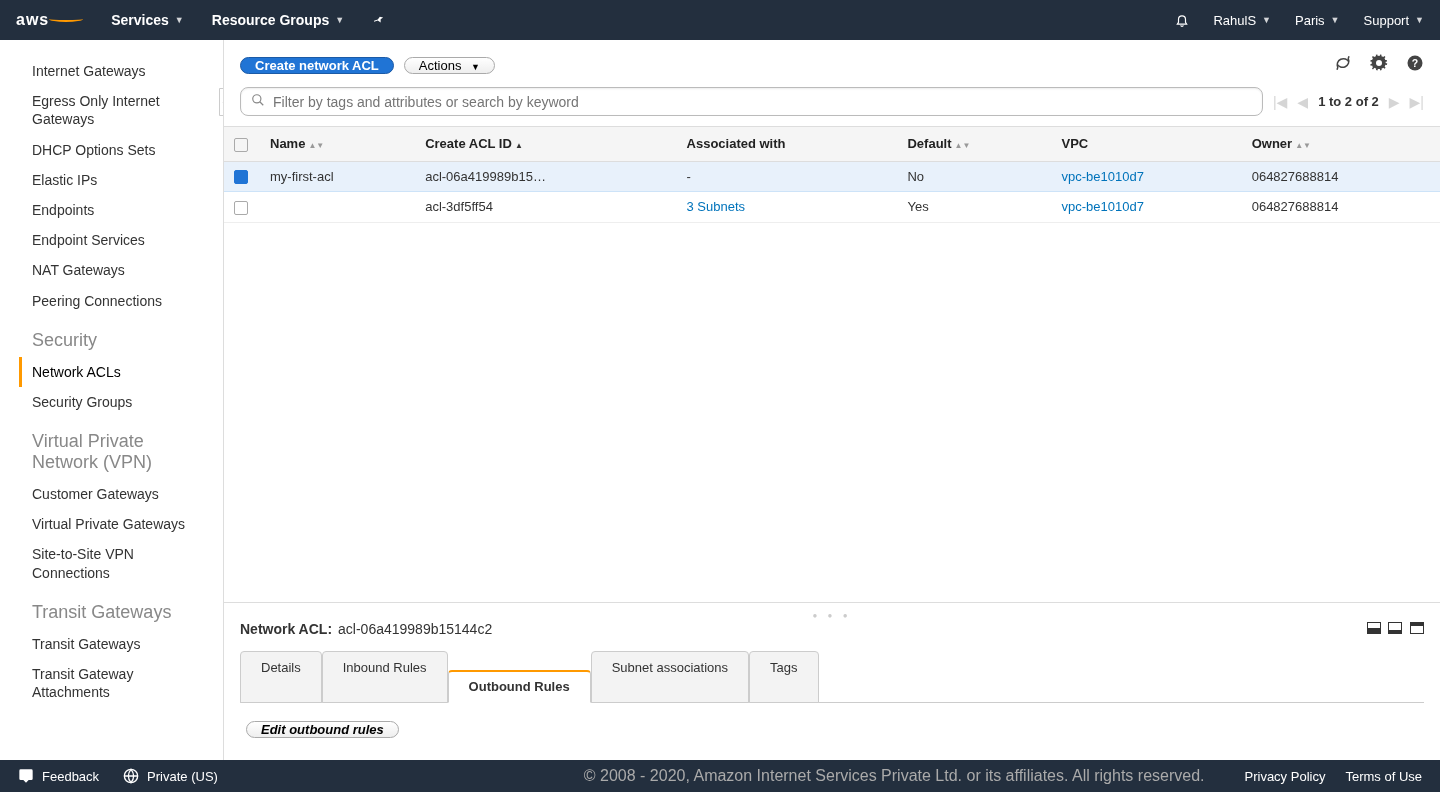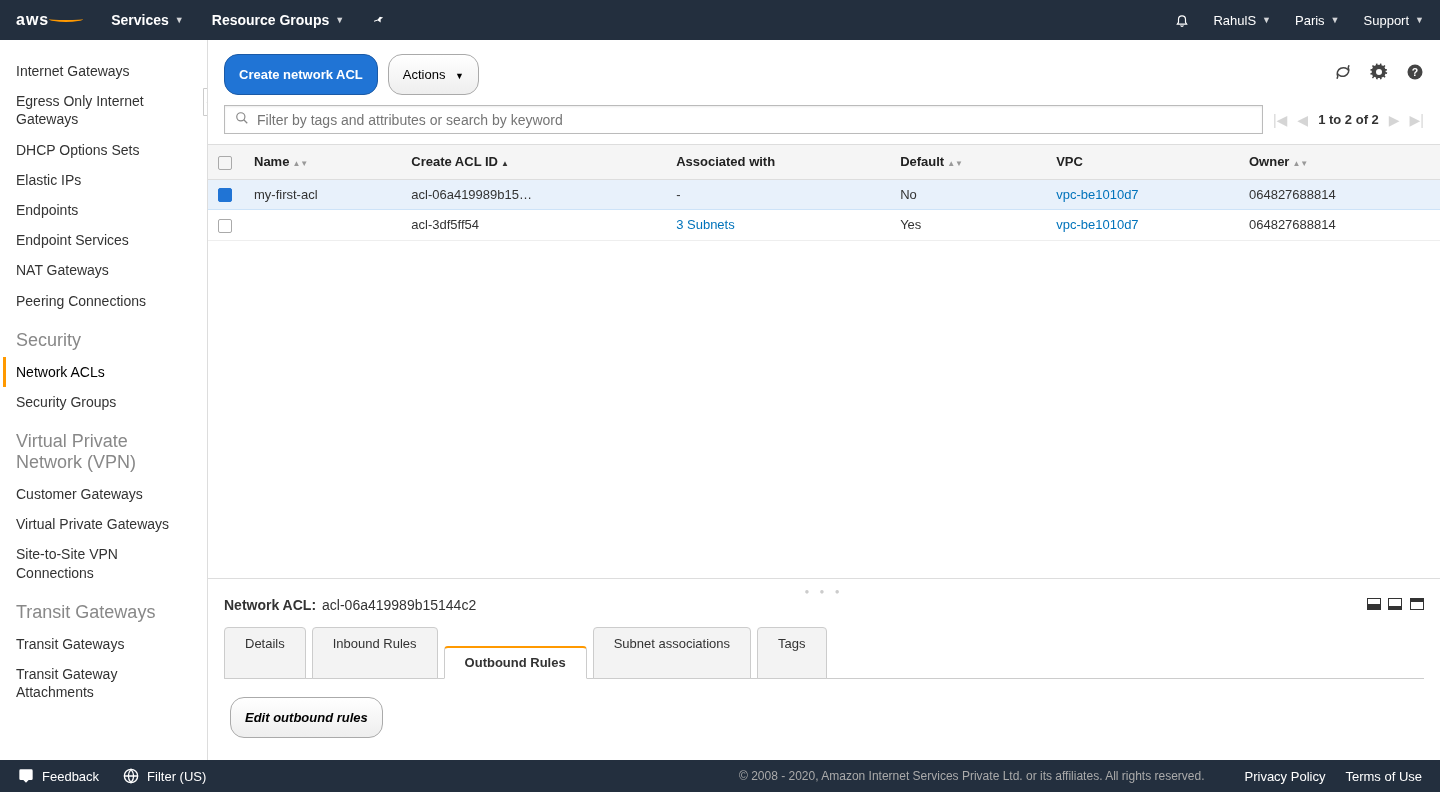--- a/index.html
+++ b/index.html
@@ -11,39 +11,39 @@
 .topnav .aws-logo .swoosh { width: 34px; height: 6px; border-bottom: 2px solid #ff9900; border-radius: 0 0 50% 50%; margin-top:-3px;}
 .topnav .nav-item { margin-right: 28px; font-weight: 700; font-size: 14px; cursor: pointer; display: flex; align-items: center; gap: 6px; }
 .topnav .caret { font-size: 9px; opacity: .8; }
 .topnav .pin { font-size: 14px; }
 .topnav .spacer { flex: 1; }
 .topnav .right-item { margin-left: 24px; font-size: 13px; cursor: pointer; display: flex; align-items: center; gap: 6px; }
 .bell-icon { width:14px; height:14px; }
 
 
 .layout { display: flex; height: calc(100vh - 40px - 32px); }
-.sidebar { width: 208px; border-right: 1px solid #ddd; padding: 16px 12px 16px 16px; overflow-y: auto; position: relative; }
+.sidebar { width: 208px; border-right: 1px solid #ddd; padding: 16px 12px 16px 16px; overflow-y: auto; position: relative; margin-left: 16px; }
 .sidebar-toggle { position: absolute; right: -10px; top: 48px; width: 14px; height: 28px; background: #fff; border: 1px solid #ccc; border-radius: 0 4px 4px 0; display:flex; align-items:center; justify-content:center; font-size:9px; color:#888; cursor:pointer;}
 .sidebar .item { display:block; padding: 6px 0; color: #333; font-size: 14px; line-height: 1.3; cursor: pointer; }
 .sidebar .item.active { border-left: 3px solid #ff9900; padding-left: 10px; margin-left: -13px; color:#000;}
 .sidebar .section-title { padding: 14px 0 6px; color: #888; font-size: 18px; font-weight: 400; }
 
 
 .content { flex: 1; display: flex; flex-direction: column; overflow: hidden; }
 .toolbar { padding: 14px 16px 10px; display: flex; align-items: center; gap: 10px; }
-.btn { border: 1px solid #aaa; border-radius: 14px; padding: 12px 14px; font-size: 13px; cursor: pointer; background: linear-gradient(#fff,#eee); }
+.btn { border: 1px solid #aaa; border-radius: 14px; padding: 0 14px; font-size: 13px; cursor: pointer; background: linear-gradient(#fff,#eee); }
 .btn.primary { background: #2074d5; border-color: #1b5aa6; color: #fff; font-weight: 700; }
 .btn .caret { font-size: 9px; margin-left: 6px; }
 .toolbar .spacer { flex:1; }
 .toolbar .right-icons { display:flex; gap:18px; color:#555; font-size:17px; }
 .toolbar .right-icons span { cursor:pointer; }
 
 
 .filter-row { margin: 0 16px 10px; display: flex; align-items: center; gap: 10px; }
-.filter-box { flex:1; border:1px solid #bbb; border-radius:0; display:flex; align-items:center; padding:5px 10px; background:#fff; box-shadow: inset 0 1px 2px rgba(0,0,0,.08);}
+.filter-box { flex:1; border:1px solid #bbb; border-radius:8px; display:flex; align-items:center; padding:5px 10px; background:#fff; box-shadow: inset 0 1px 2px rgba(0,0,0,.08);}
 .filter-box .mag { color:#888; margin-right:8px; font-size:14px;}
 .filter-box input { border:none; outline:none; flex:1; font-size:14px; background:transparent; color:#666;}
 .paginator { display:flex; align-items:center; gap:10px; color:#888; font-size:13px; }
 .paginator .pg-btn { opacity:.35; cursor:default; font-size:14px;}
 .paginator .pg-label { color:#333; font-weight:600;}
 
 
 .table-box { flex: 1 1 0; overflow-y:auto; margin: 0; border-top:1px solid #ddd;}
 table { width:100%; border-collapse: collapse; }
 thead th { text-align:left; font-weight:700; font-size:13px; padding:9px 10px; border-bottom:1px solid #ddd; background:#f5f5f5; color:#222; position:relative;}
@@ -59,32 +59,32 @@
 .drag-handle { text-align:center; color:#ccc; font-size:8px; letter-spacing:4px; height:8px; margin-bottom:2px;}
 .detail-head { display:flex; align-items:center; }
 .detail-head .title { font-weight:700; font-size:14px; margin-right:6px;}
 .detail-head .id { font-size:14px;}
 .detail-head .spacer { flex:1; }
 .detail-head .layout-toggles span { display:inline-block; width:14px; height:12px; border:1.5px solid #333; margin-left:4px; cursor:pointer; position:relative;}
 .detail-head .layout-toggles span.t1::after{content:"";position:absolute;left:0;right:0;bottom:0;height:5px;background:#333;}
 .detail-head .layout-toggles span.t2::after{content:"";position:absolute;left:0;right:0;bottom:0;height:3px;background:#333;}
 .detail-head .layout-toggles span.t3::after{content:"";position:absolute;left:0;right:0;top:0;height:3px;background:#333;}
 
-.tabs { display:flex; margin-top:14px; gap:6px; }
+.tabs { display:flex; margin-top:14px; }
 .tab { border:1px solid #ccc; border-radius:4px 4px 0 0; padding:8px 20px; font-size:13px; background:#f3f3f3; cursor:pointer; margin-bottom:-1px;}
 .tab.active { background:#fff; border-bottom-color:#fff; border-top:2px solid #ff9900; font-weight:700; padding-top:7px;margin-top:19px;}
 .tab-body { border-top:1px solid #ccc; padding:18px 6px 6px; }
 .tab-body .btn { font-weight:700;font-style:italic; }
 
 
 .footer { height:32px; background:#232f3e; color:#fff; display:flex; align-items:center; padding:0 18px; font-size:13px;}
 .footer .fitem { display:flex; align-items:center; gap:8px; margin-right:24px; cursor:pointer;}
 .footer .fitem svg { width:16px; height:16px; }
 .footer .spacer { flex:1; }
-.footer .legal { color:#aaa; font-size:12px; margin-right:20px;}
+.footer .legal { color:#aaa; font-size:16px; margin-right:20px;}
 .footer .flink { color:#fff; margin-left:20px; cursor:pointer;}
 </style>
 </head>
 <body>
 
 <div class="topnav">
   <div class="aws-logo">
     <span>aws</span>
     <span class="swoosh"></span>
   </div>
@@ -266,19 +266,19 @@
     <svg viewBox="0 0 24 24" fill="#fff">
         <path d="M20 2H4a2 2 0 00-2 2v12a2 2 0 002 2h4l4 4 4-4h4a2 2 0 002-2V4a2 2 0 00-2-2z"></path>
       </svg>
     <span>Feedback</span>
   </div>
   <div class="fitem">
     <svg viewBox="0 0 24 24" fill="none" stroke="#fff" stroke-width="2">
         <circle cx="12" cy="12" r="10"></circle>
         <path d="M2 12h20M12 2c2.5 3 4 6.5 4 10s-1.5 7-4 10c-2.5-3-4-6.5-4-10s1.5-7 4-10z"></path>
       </svg>
-    <span>Filter (US)</span>
+    <span>Private (US)</span>
   </div>
   <div class="spacer"></div>
   <span class="legal">© 2008 - 2020, Amazon Internet Services Private Ltd. or its affiliates. All rights reserved.</span>
   <span class="flink">Privacy Policy</span>
   <span class="flink">Terms of Use</span>
 </div>
 
 </body></html>

